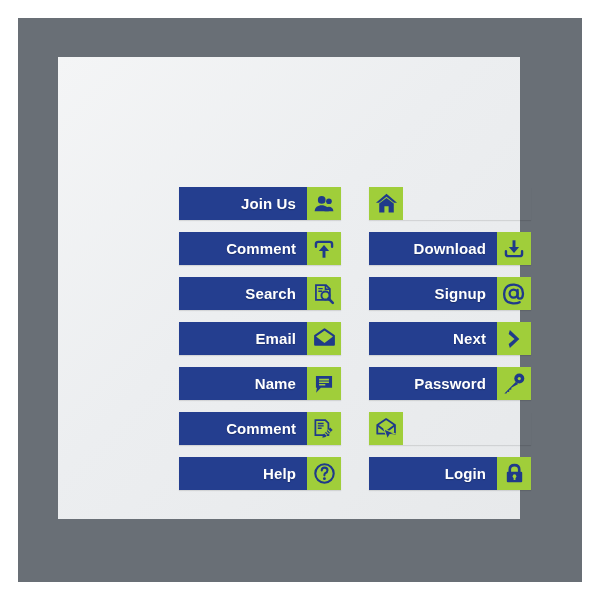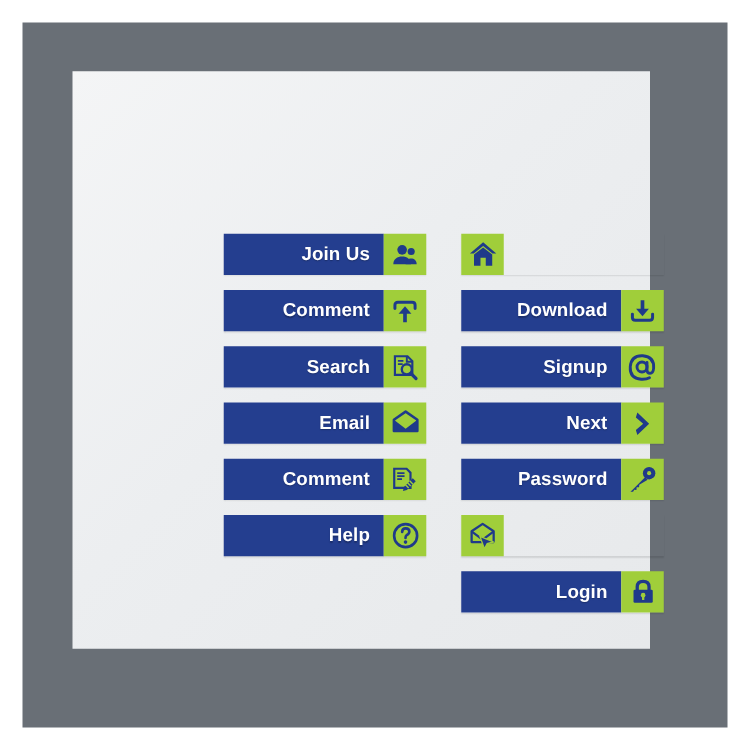--- a/index.html
+++ b/index.html
@@ -150,20 +150,29 @@
         <div class="btn">
           <div class="btn-label">Email</div>
           <div class="btn-icon">
             <svg width="23" height="23" viewBox="0 0 24 24">
               <path d="M2.2 18.6 V9.2 L12 2.4 L21.8 9.2 V18.6 Z" fill="none" stroke="#1f3a8a" stroke-width="2.1" stroke-linejoin="round"></path>
               <path d="M2.4 9.4 L12 16.6 L21.6 9.4 L21.6 18.5 L2.4 18.5 Z" fill="#1f3a8a"></path>
             </svg>
           </div>
         </div>
 
+        <div class="btn">
+          <div class="btn-label">Name</div>
+          <div class="btn-icon">
+            <svg width="22" height="22" viewBox="0 0 24 24">
+              <path d="M3.2 3.2 H20.8 V16.2 H8.6 L3.4 21.6 L4.3 16.2 H3.2 Z" fill="#1f3a8a"></path>
+              <path d="M6.6 7.2 H17.4 M6.6 10.0 H17.4 M6.6 12.8 H13.4" stroke="#a0ce3a" stroke-width="1.7"></path>
+            </svg>
+          </div>
+        </div>
 
         <div class="btn">
           <div class="btn-label">Comment</div>
           <div class="btn-icon">
             <svg width="22" height="22" viewBox="0 0 24 24">
               <path d="M2.6 2.2 H13.4 L16.8 5.6 V18.8 H2.6 Z" fill="none" stroke="#1f3a8a" stroke-width="1.9"></path>
               <path d="M5.2 6.0 H11.6 M5.2 8.6 H11.6 M5.2 11.2 H9.4" stroke="#1f3a8a" stroke-width="1.5"></path>
               <path d="M11.0 18.2 L18.8 10.4 L21.4 13.0 L13.6 20.8 L10.2 21.6 Z" fill="#1f3a8a"></path>
               <path d="M12.4 16.2 L15.2 19.0" stroke="#a0ce3a" stroke-width="1.2"></path>
               <path d="M14.2 14.4 L17.0 17.2" stroke="#a0ce3a" stroke-width="1.2"></path>

